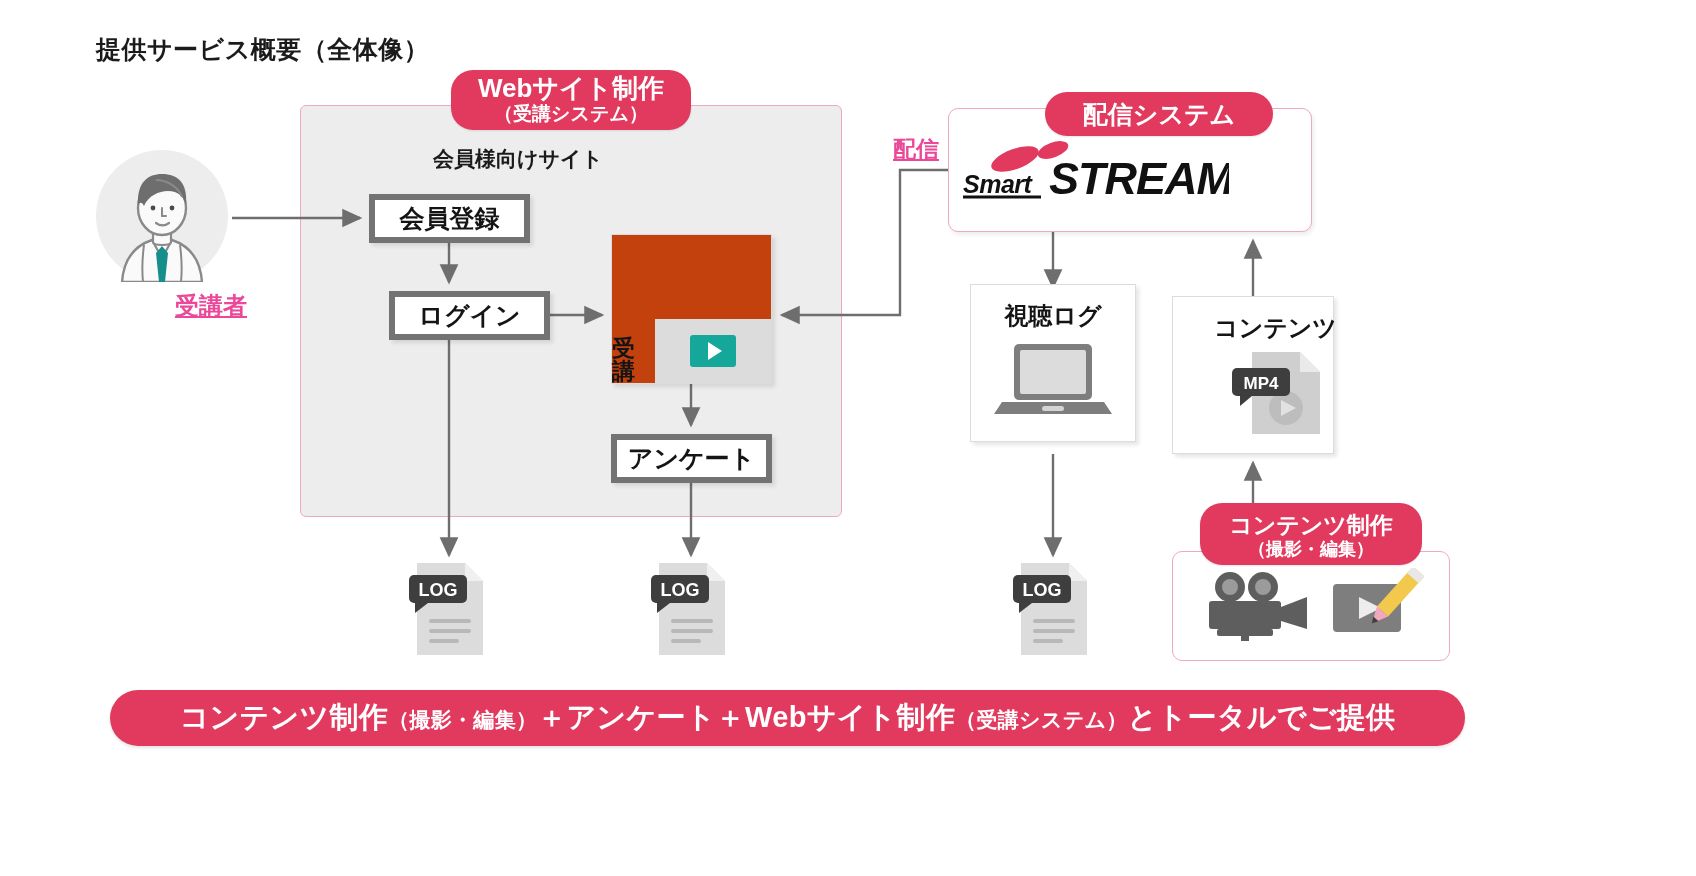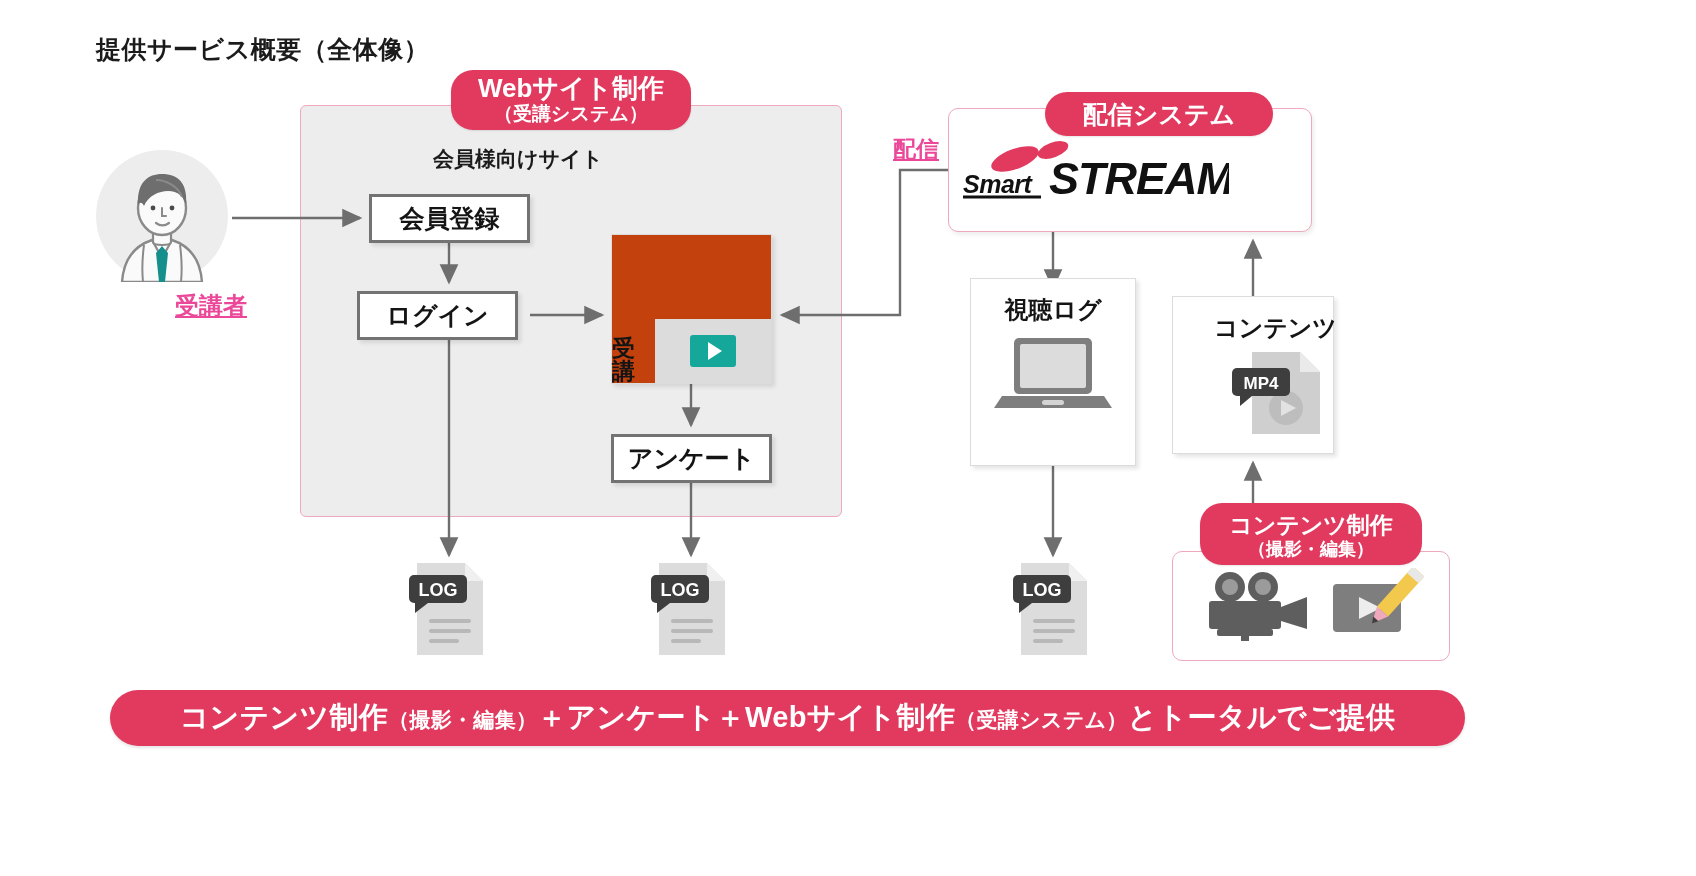--- a/index.html
+++ b/index.html
@@ -70,33 +70,33 @@
     text-align:center;
     font-size:21px;
     font-weight:700;
     color:#1b1b1b;
     z-index:12;
   }
 
   
   .fbox{
     background:#ffffff;
-    border:3px solid #737373;
+    border:6px solid #737373;
     box-shadow:3px 3px 4px rgba(0,0,0,.10);
     display:flex;
     align-items:center;
     justify-content:center;
     font-size:25px;
     font-weight:700;
     color:#141414;
     z-index:20;
     white-space:nowrap;
   }
   #box-register{left:369px;top:194px;width:161px;height:49px;}
-  #box-login{left:357px;top:291px;width:161px;height:49px;}
+  #box-login{left:389px;top:291px;width:161px;height:49px;}
   #box-survey{left:611px;top:434px;width:161px;height:49px;}
 
   #box-study{
     left:611px;top:234px;width:161px;height:150px;
     background:#c2410c;border:1px solid #DCDCDC;
     box-shadow:3px 3px 4px rgba(0,0,0,.10);
     z-index:20;
     display:flex;flex-direction:row;align-items:flex-end;
   }
   #box-study .study-title{
@@ -116,21 +116,21 @@
     margin-left:3px;
   }
 
   
   .rbox{
     background:#ffffff;border:1px solid #DCDCDC;
     box-shadow:3px 3px 4px rgba(0,0,0,.10);
     z-index:20;display:flex;flex-direction:column;align-items:center;
   }
   .rbox .rtitle{margin-top:15px;font-size:24px;font-weight:700;color:#141414;white-space:nowrap;}
-  #box-viewlog{left:970px;top:278px;width:166px;height:188px;align-items:center;}
+  #box-viewlog{left:970px;top:284px;width:166px;height:158px;align-items:center;}
   #box-content{left:1172px;top:296px;width:162px;height:158px;padding-left:45px;}
 
   
   #ss-panel{
     left:948px;top:108px;width:364px;height:124px;
     z-index:20;display:flex;align-items:center;justify-content:flex-start;
     box-shadow:2px 3px 4px rgba(0,0,0,.07);
   }
 
   

